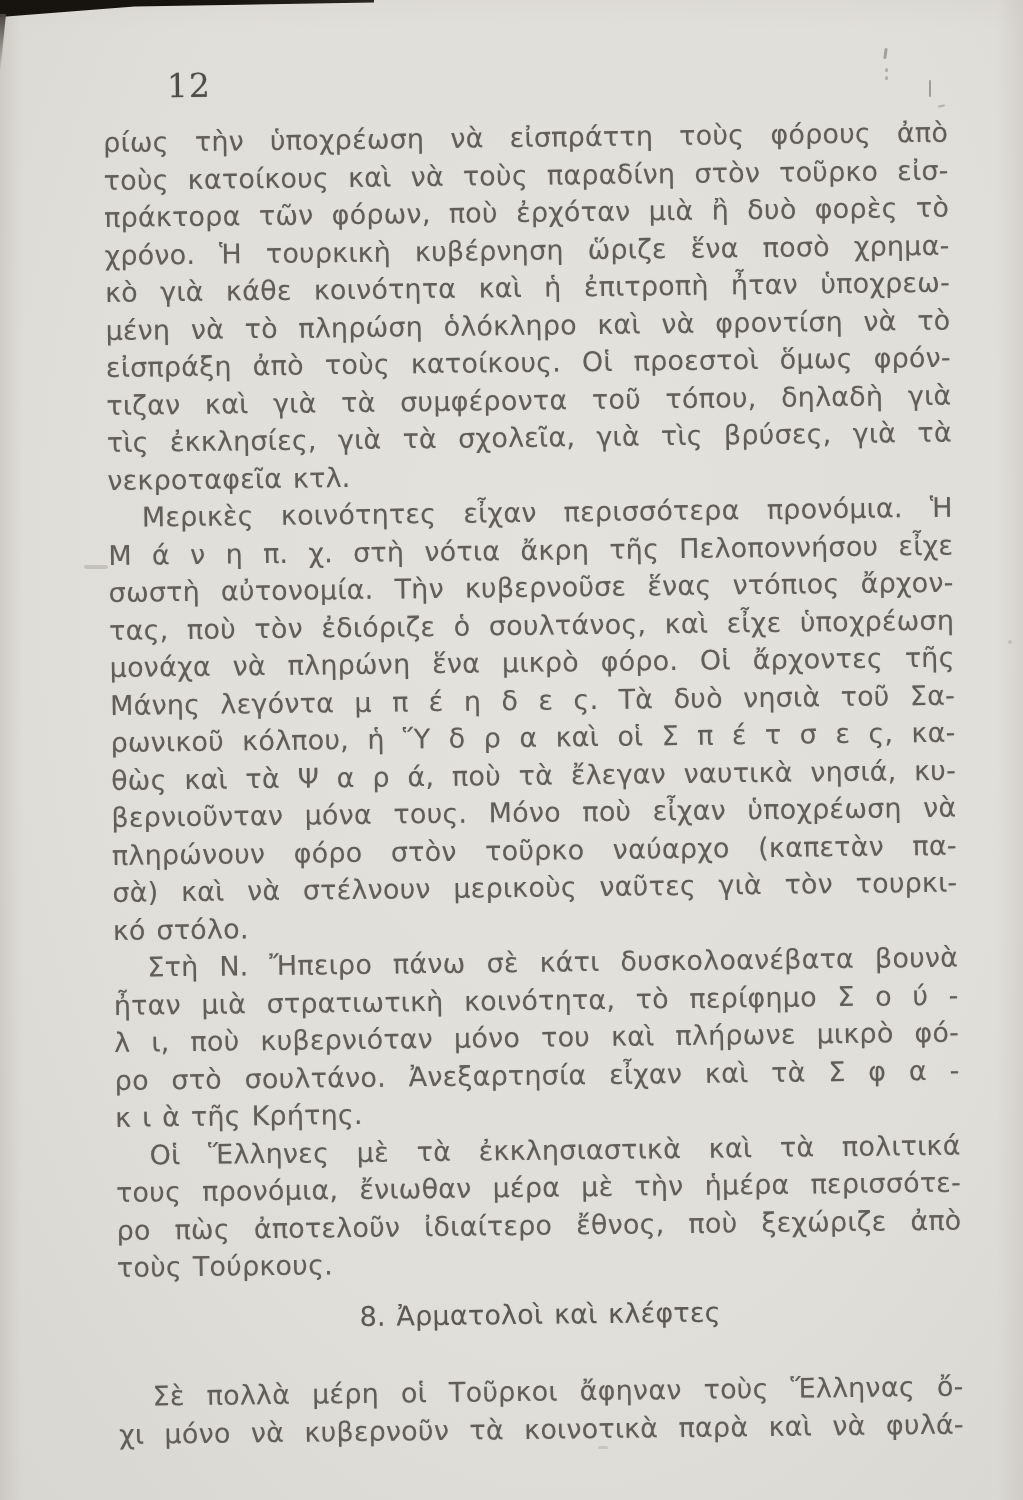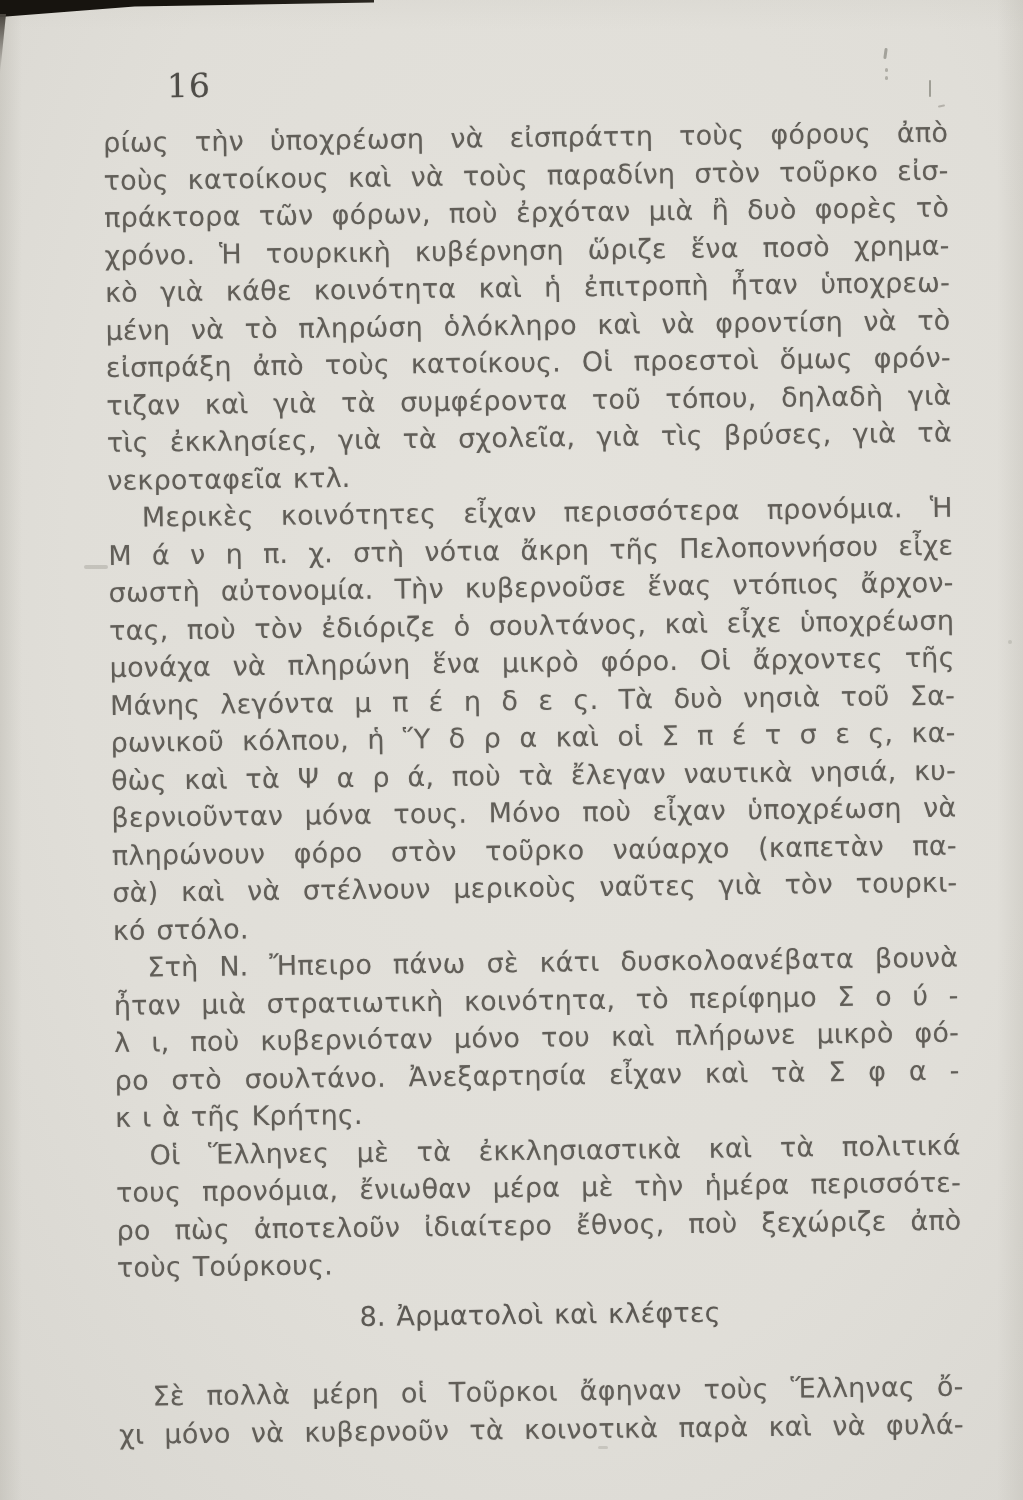--- a/index.html
+++ b/index.html
@@ -71,21 +71,21 @@
 
   <div class="speck sp1"></div>
   <div class="speck sp2"></div>
   <div class="speck sp3"></div>
   <div class="speck sp4"></div>
   <div class="speck sp5"></div>
   <div class="speck sp6"></div>
   <div class="speck sp7"></div>
   <div class="speck sp8"></div>
 
-  <div class="page-number">16</div>
+  <div class="page-number">12</div>
 
   <div class="textblock">
 
     <div class="paragraph">
       <div class="line">ρίως τὴν ὑποχρέωση νὰ εἰσπράττη τοὺς φόρους ἀπὸ</div>
       <div class="line">τοὺς κατοίκους καὶ νὰ τοὺς παραδίνη στὸν τοῦρκο εἰσ-</div>
       <div class="line">πράκτορα τῶν φόρων, ποὺ ἐρχόταν μιὰ ἢ δυὸ φορὲς τὸ</div>
       <div class="line">χρόνο. Ἡ τουρκικὴ κυβέρνηση ὥριζε ἕνα ποσὸ χρημα-</div>
       <div class="line">κὸ γιὰ κάθε κοινότητα καὶ ἡ ἐπιτροπὴ ἦταν ὑποχρεω-</div>
       <div class="line">μένη νὰ τὸ πληρώση ὁλόκληρο καὶ νὰ φροντίση νὰ τὸ</div>

